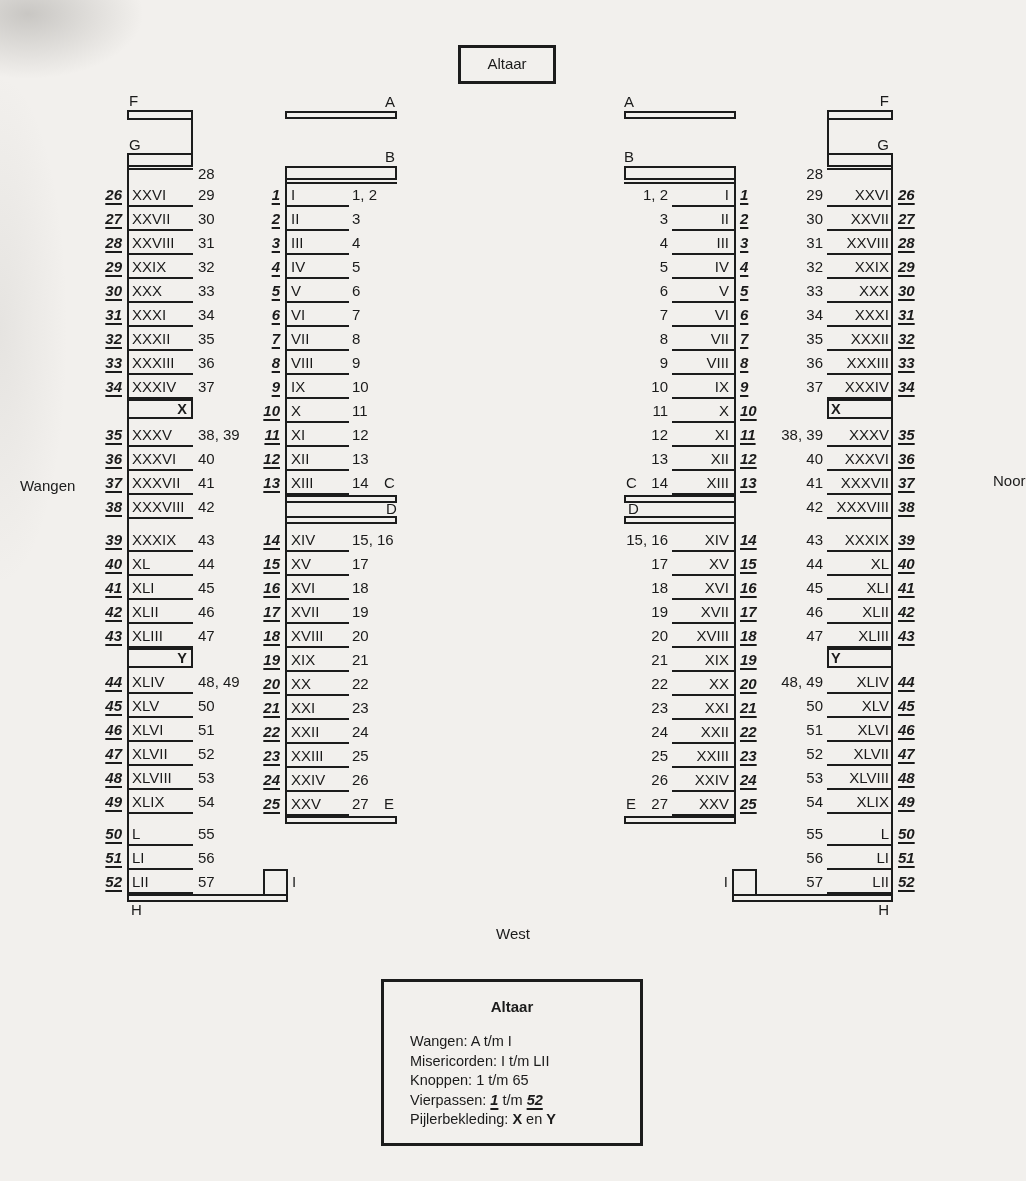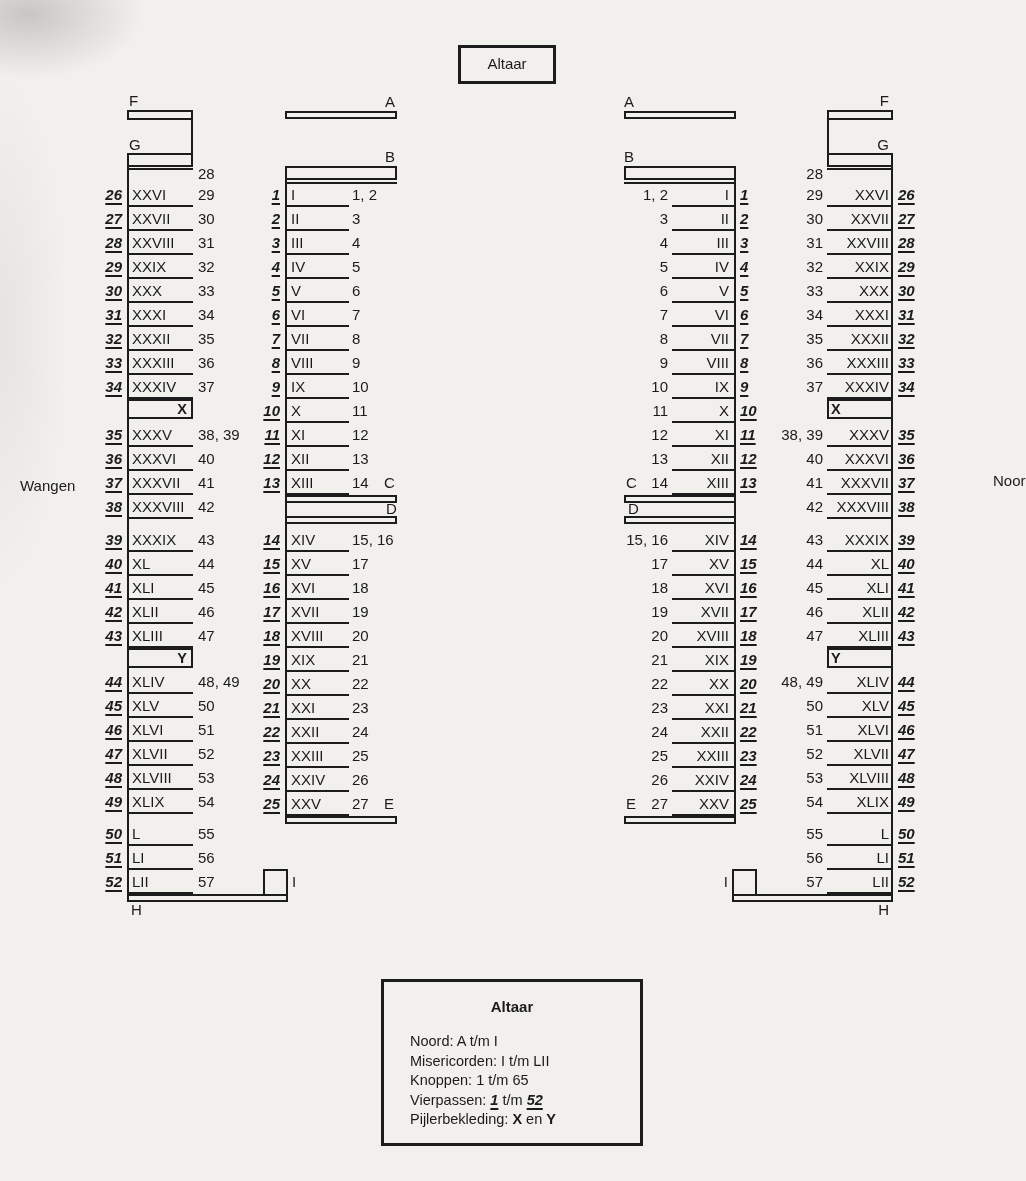--- a/index.html
+++ b/index.html
@@ -41,25 +41,26 @@
 <body>
 
 <div id="diagram">
 
   <div id="altar" class="box">
     <div class="lbl">Altaar</div>
   </div>
 
   <div id="compass-noord" class="txt">Wangen</div>
   <div id="compass-zuid" class="txt">Noord</div>
+  <div id="compass-west" class="txt">West</div>
 
   <div id="legend" class="box">
     <div id="legend-title">Altaar</div>
     <div id="legend-lines">
-        <div class="legend-line"><span>Noord: </span><span>A t/m I</span></div>
+        <div class="legend-line"><span>Wangen: </span><span>A t/m I</span></div>
         <div class="legend-line"><span>Misericorden: </span><span>I t/m LII</span></div>
         <div class="legend-line"><span>Knoppen: </span><span>1 t/m 65</span></div>
         <div class="legend-line"><span>Vierpassen: </span><span class="vierpas">1</span><span> t/m </span><span class="vierpas">52</span></div>
         <div class="legend-line"><span>Pijlerbekleding: </span><span class="bold">X</span><span> en </span><span class="bold">Y</span></div>
       </div>
   </div>
 <div class="txt" style="left: 129px; top: 92px; width: 60px; height: 18px; text-align: left; line-height: 18px;">F</div>
     <div class="box" style="left: 127px; top: 110px; width: 66px; height: 10px;"></div>
     <div class="vline" style="left: 191px; top: 118px; width: 2px; height: 36px;"></div>
     <div class="txt" style="left: 129px; top: 136px; width: 60px; height: 18px; text-align: left; line-height: 18px;">G</div>

